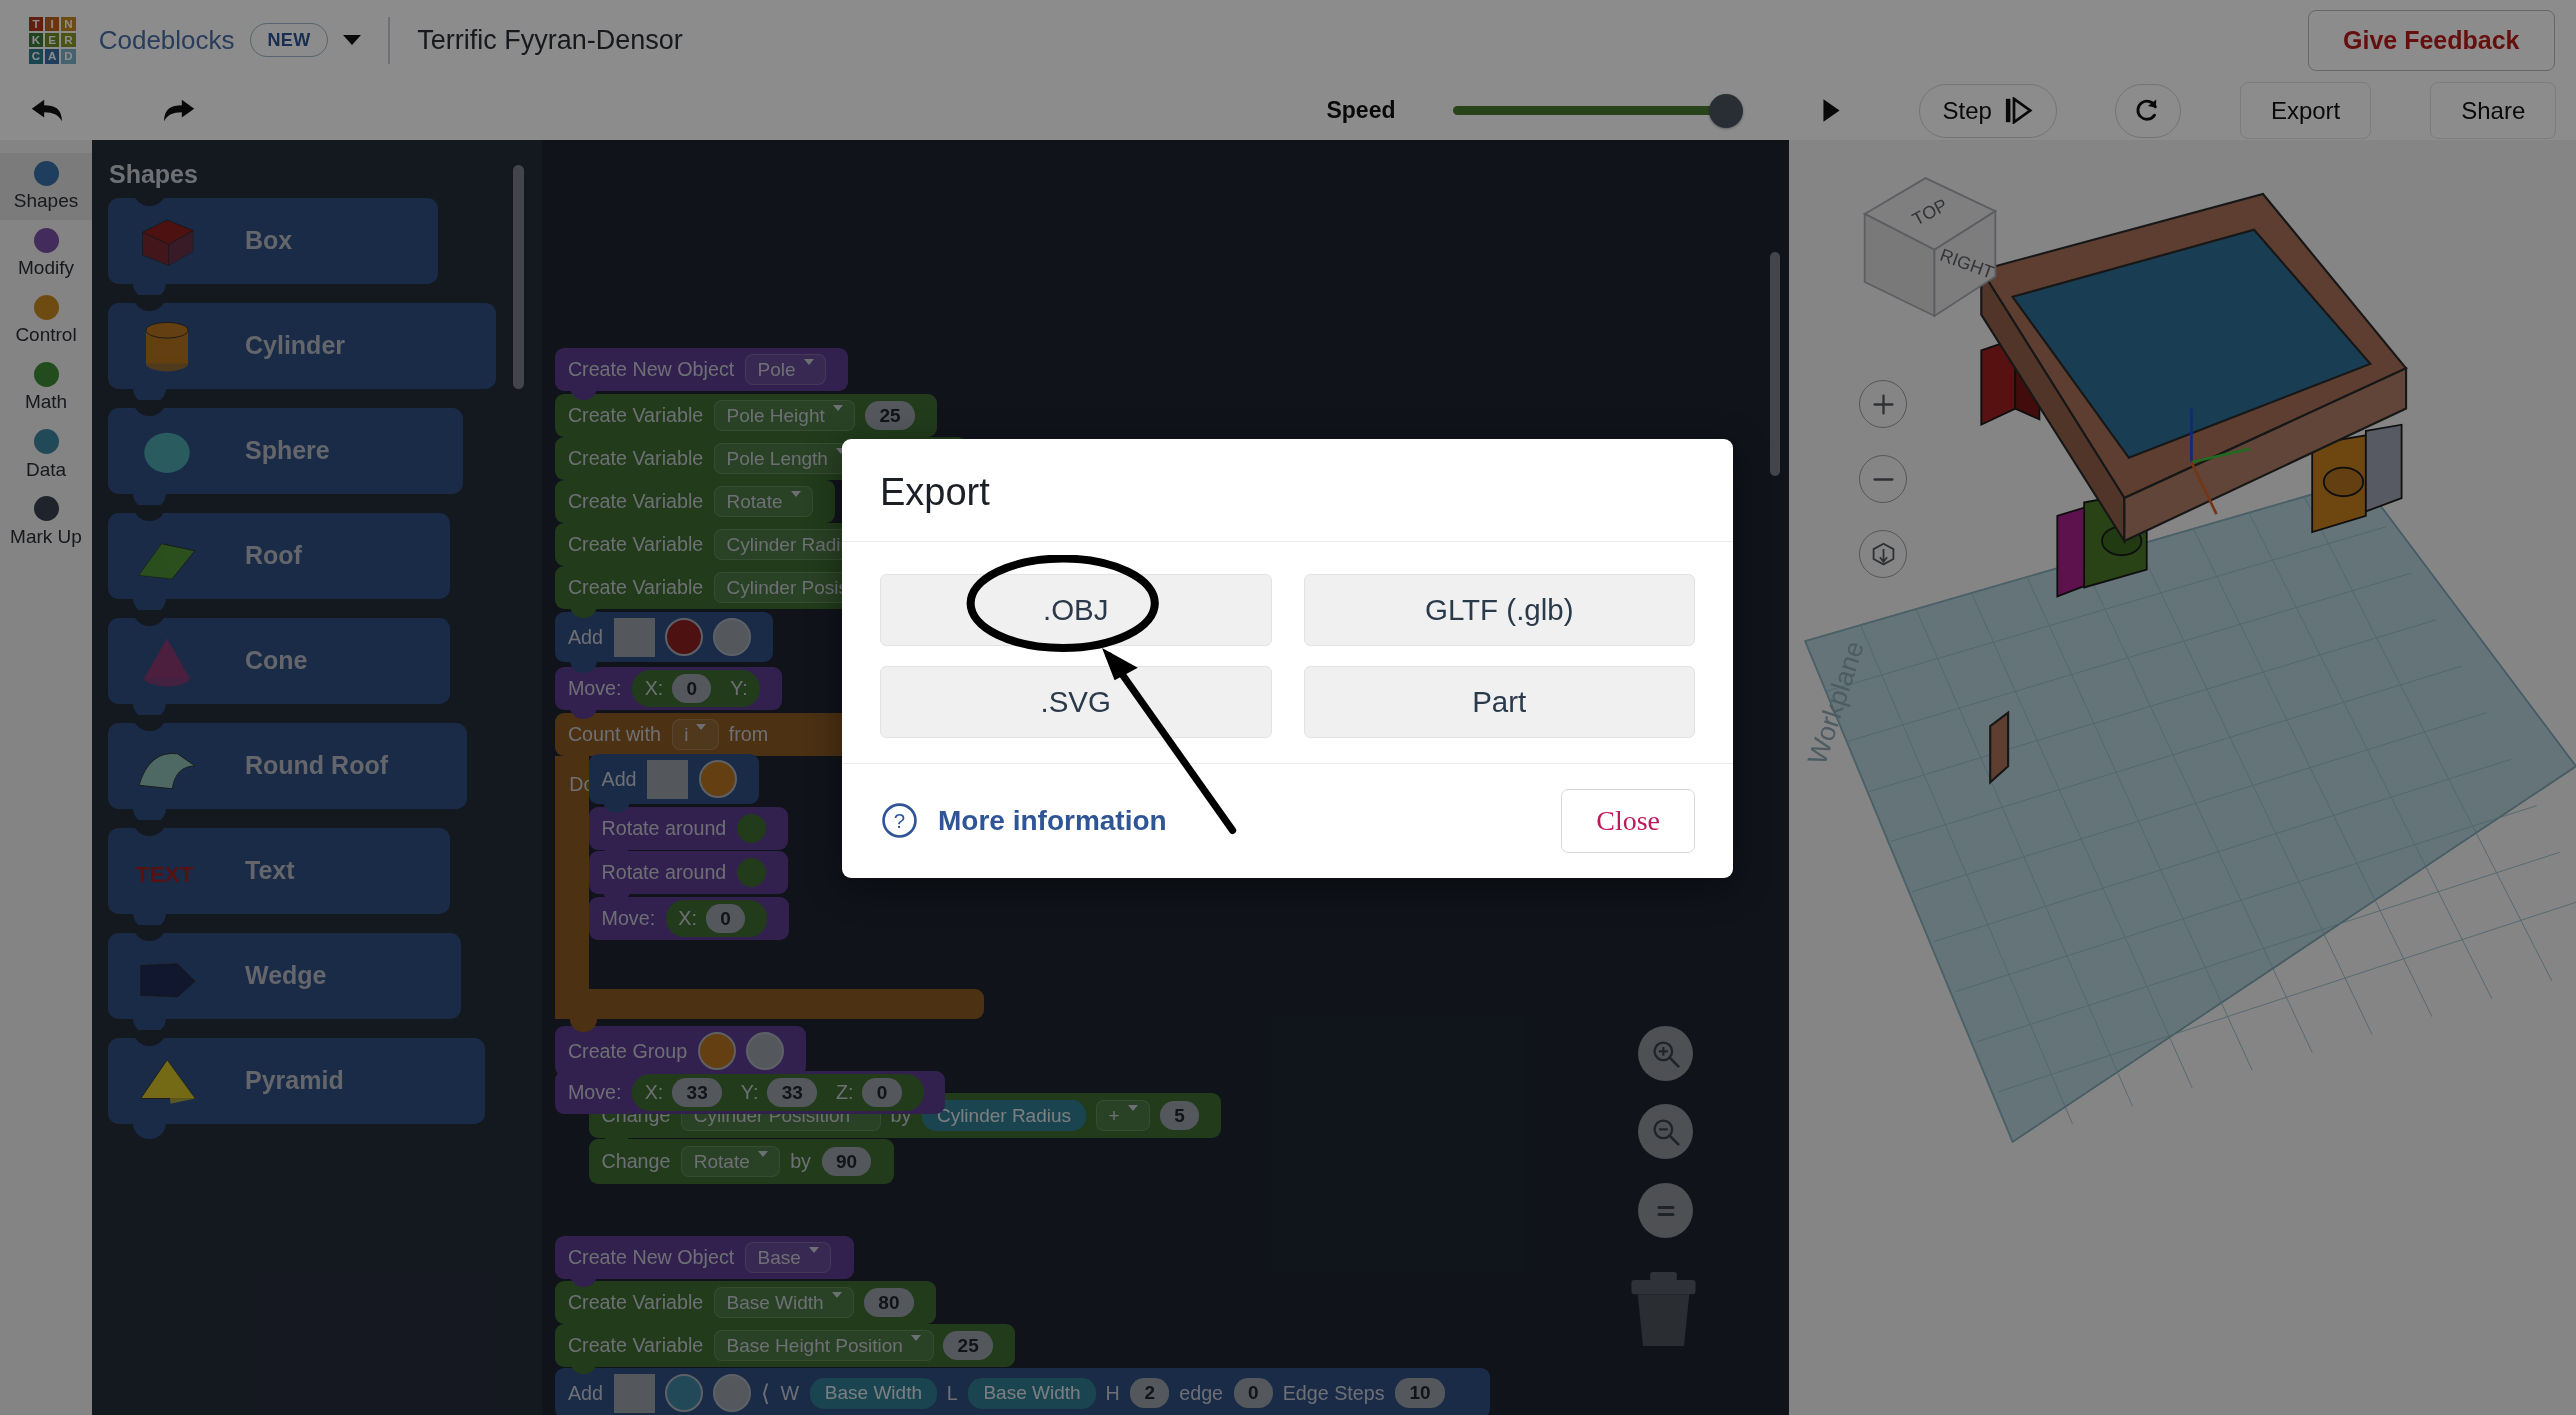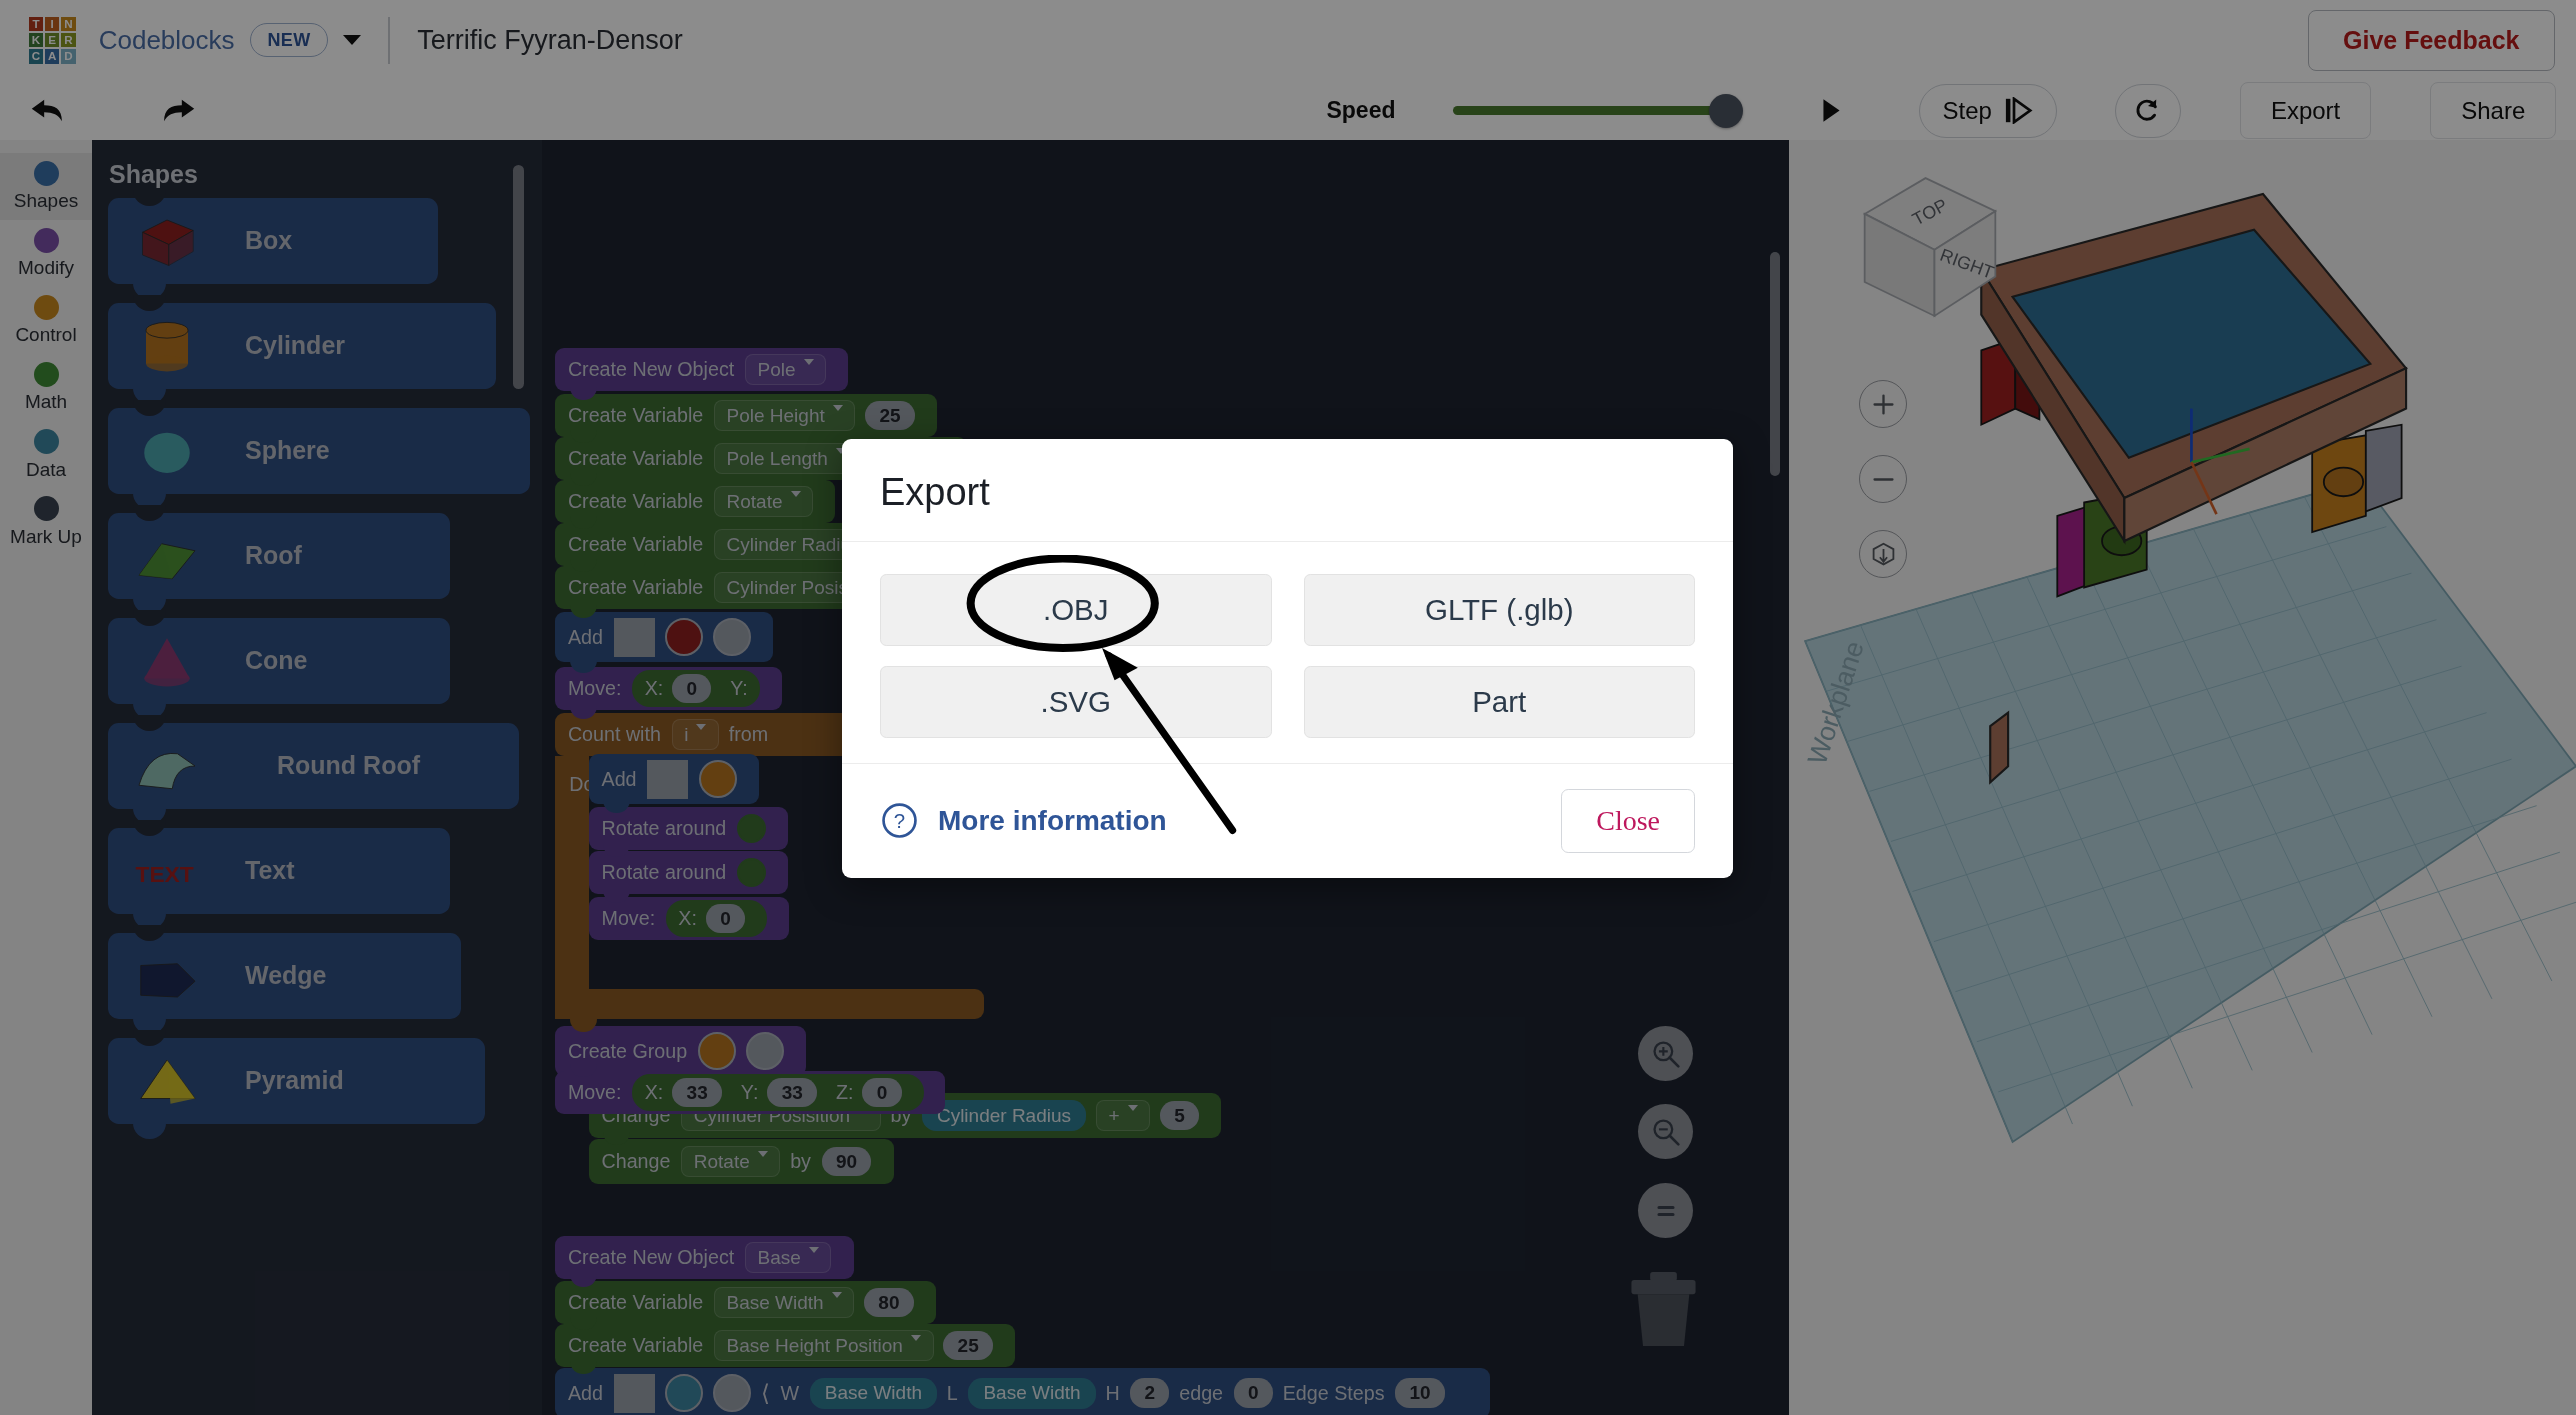--- a/index.html
+++ b/index.html
@@ -311,41 +311,41 @@
           <span class="shape-name">Box</span>
         </div>
         <div class="shape-block" style="width: 388px;">
           <svg viewBox="0 0 80 72" width="70" height="64">
             <rect x="16" y="18" width="48" height="38" fill="#b4741f"></rect>
             <ellipse cx="40" cy="56" rx="24" ry="9" fill="#b4741f" opacity=".75"></ellipse>
             <ellipse cx="40" cy="18" rx="24" ry="9" fill="#b4741f" opacity="1" stroke="#2b2b2b"></ellipse>
           </svg>
           <span class="shape-name">Cylinder</span>
         </div>
-        <div class="shape-block" style="width: 422px;">
+        <div class="shape-block" style="width: 355px;">
           <svg viewBox="0 0 80 72" width="70" height="64">
             <ellipse cx="40" cy="38" rx="26" ry="23" fill="#4ba6ae"></ellipse>
           </svg>
           <span class="shape-name">Sphere</span>
         </div>
         <div class="shape-block" style="width: 342px;">
           <svg viewBox="0 0 80 72" width="70" height="64">
             <polygon points="8,58 34,22 72,30 46,62" fill="#4f9236" stroke="#2b2b2b"></polygon>
             <polygon points="8,58 34,22 46,62" fill="#4f9236" opacity=".7"></polygon>
           </svg>
           <span class="shape-name">Roof</span>
         </div>
         <div class="shape-block" style="width: 342px;">
           <svg viewBox="0 0 80 72" width="70" height="64">
             <polygon points="40,10 66,56 14,56" fill="#8b3a72"></polygon>
             <ellipse cx="40" cy="56" rx="26" ry="9" fill="#8b3a72" opacity=".8"></ellipse>
           </svg>
           <span class="shape-name">Cone</span>
         </div>
-        <div class="shape-block" style="width: 411px; gap: 32px;">
+        <div class="shape-block" style="width: 359px;">
           <svg viewBox="0 0 80 72" width="70" height="64">
             <path d="M8 58 Q20 18 52 22 L72 36 Q50 36 46 62 Z" fill="#8fc0b4" stroke="#2b2b2b"></path>
           </svg>
           <span class="shape-name">Round Roof</span>
         </div>
         <div class="shape-block" style="width: 342px;">
           <svg viewBox="0 0 80 72" width="70" height="64">
             <text x="4" y="48" fill="#9e1f1f" font-size="26" font-weight="bold" font-family="Liberation Sans, sans-serif">TEXT</text>
           </svg>
           <span class="shape-name">Text</span>

